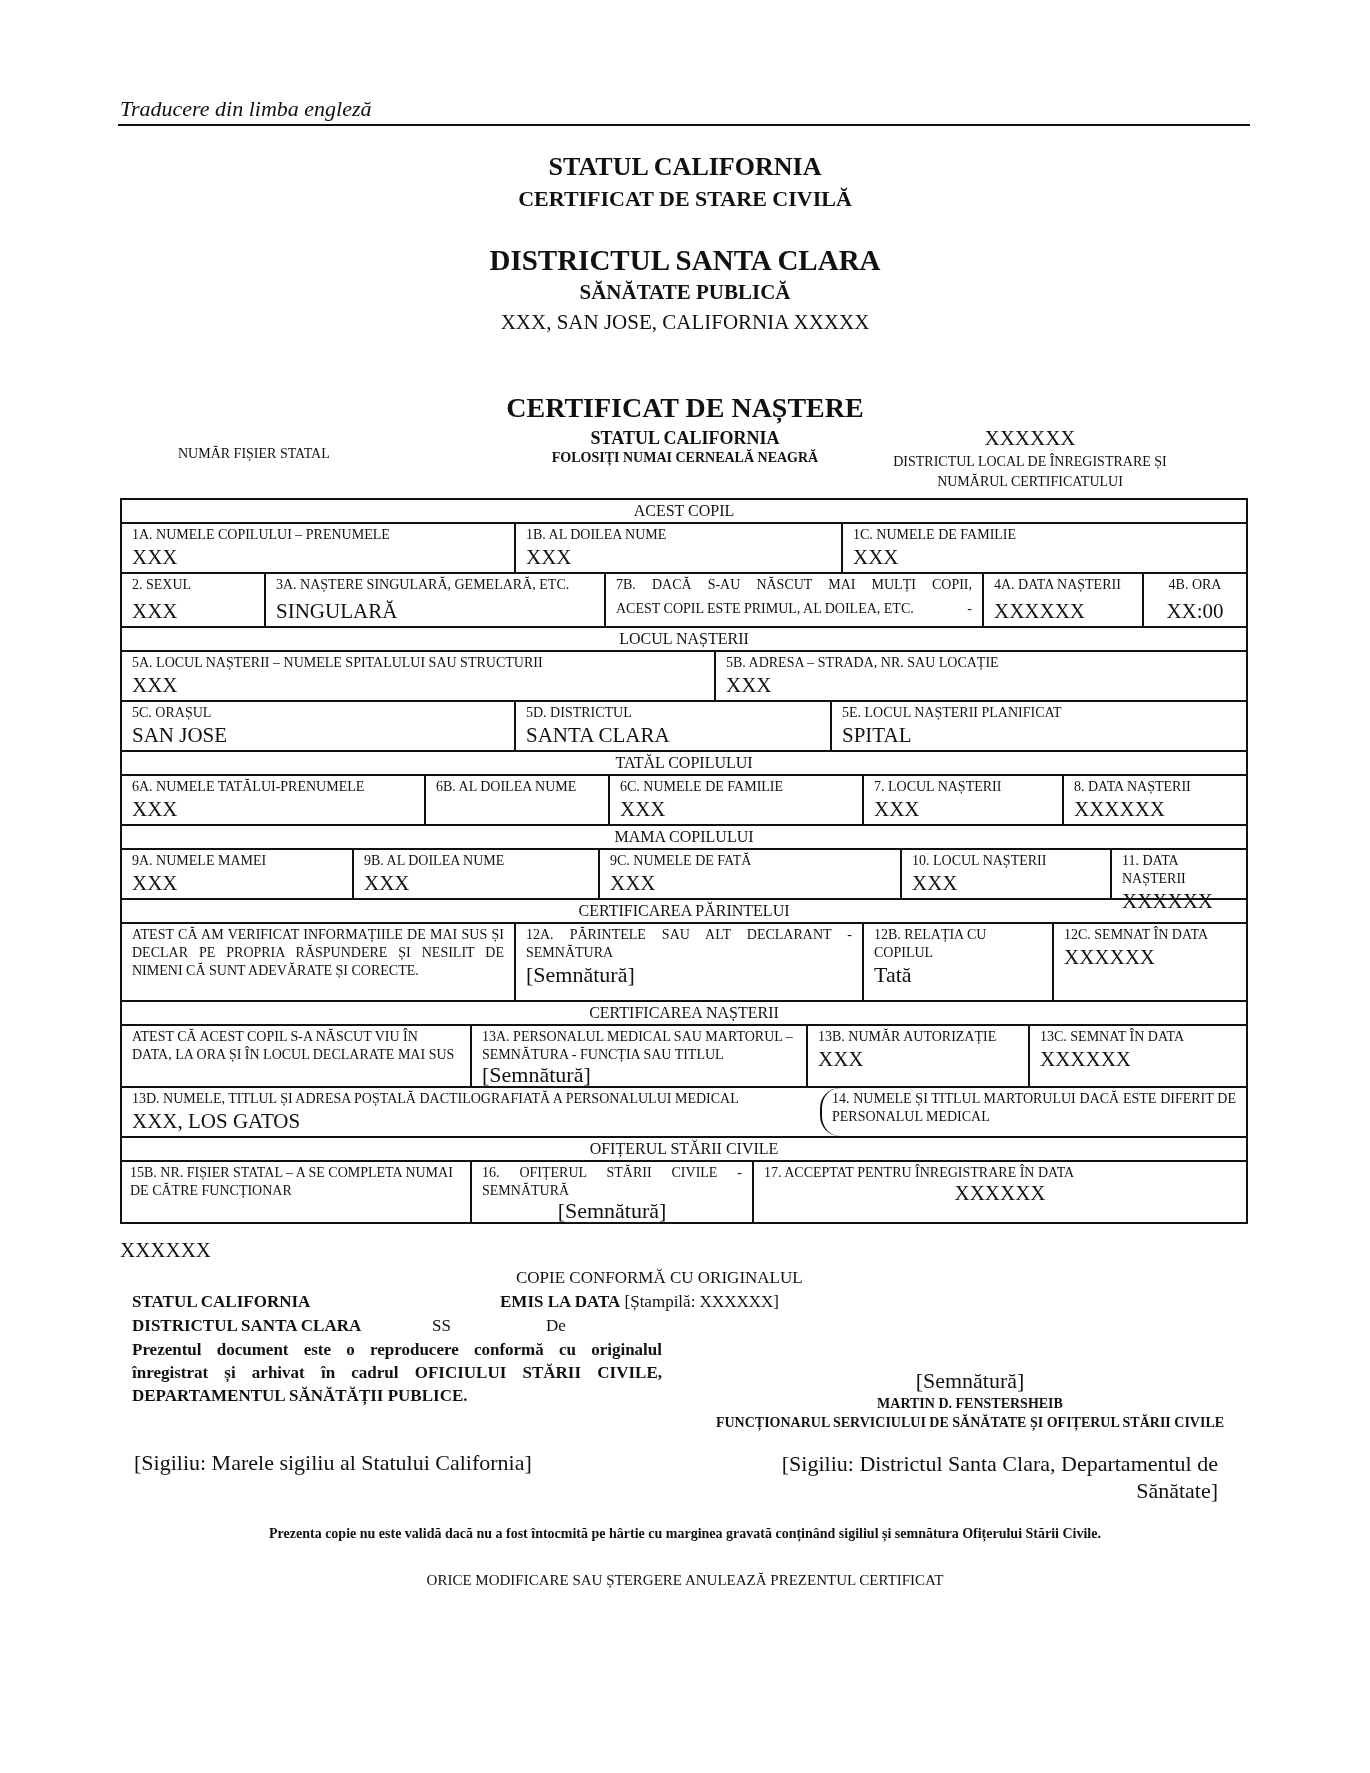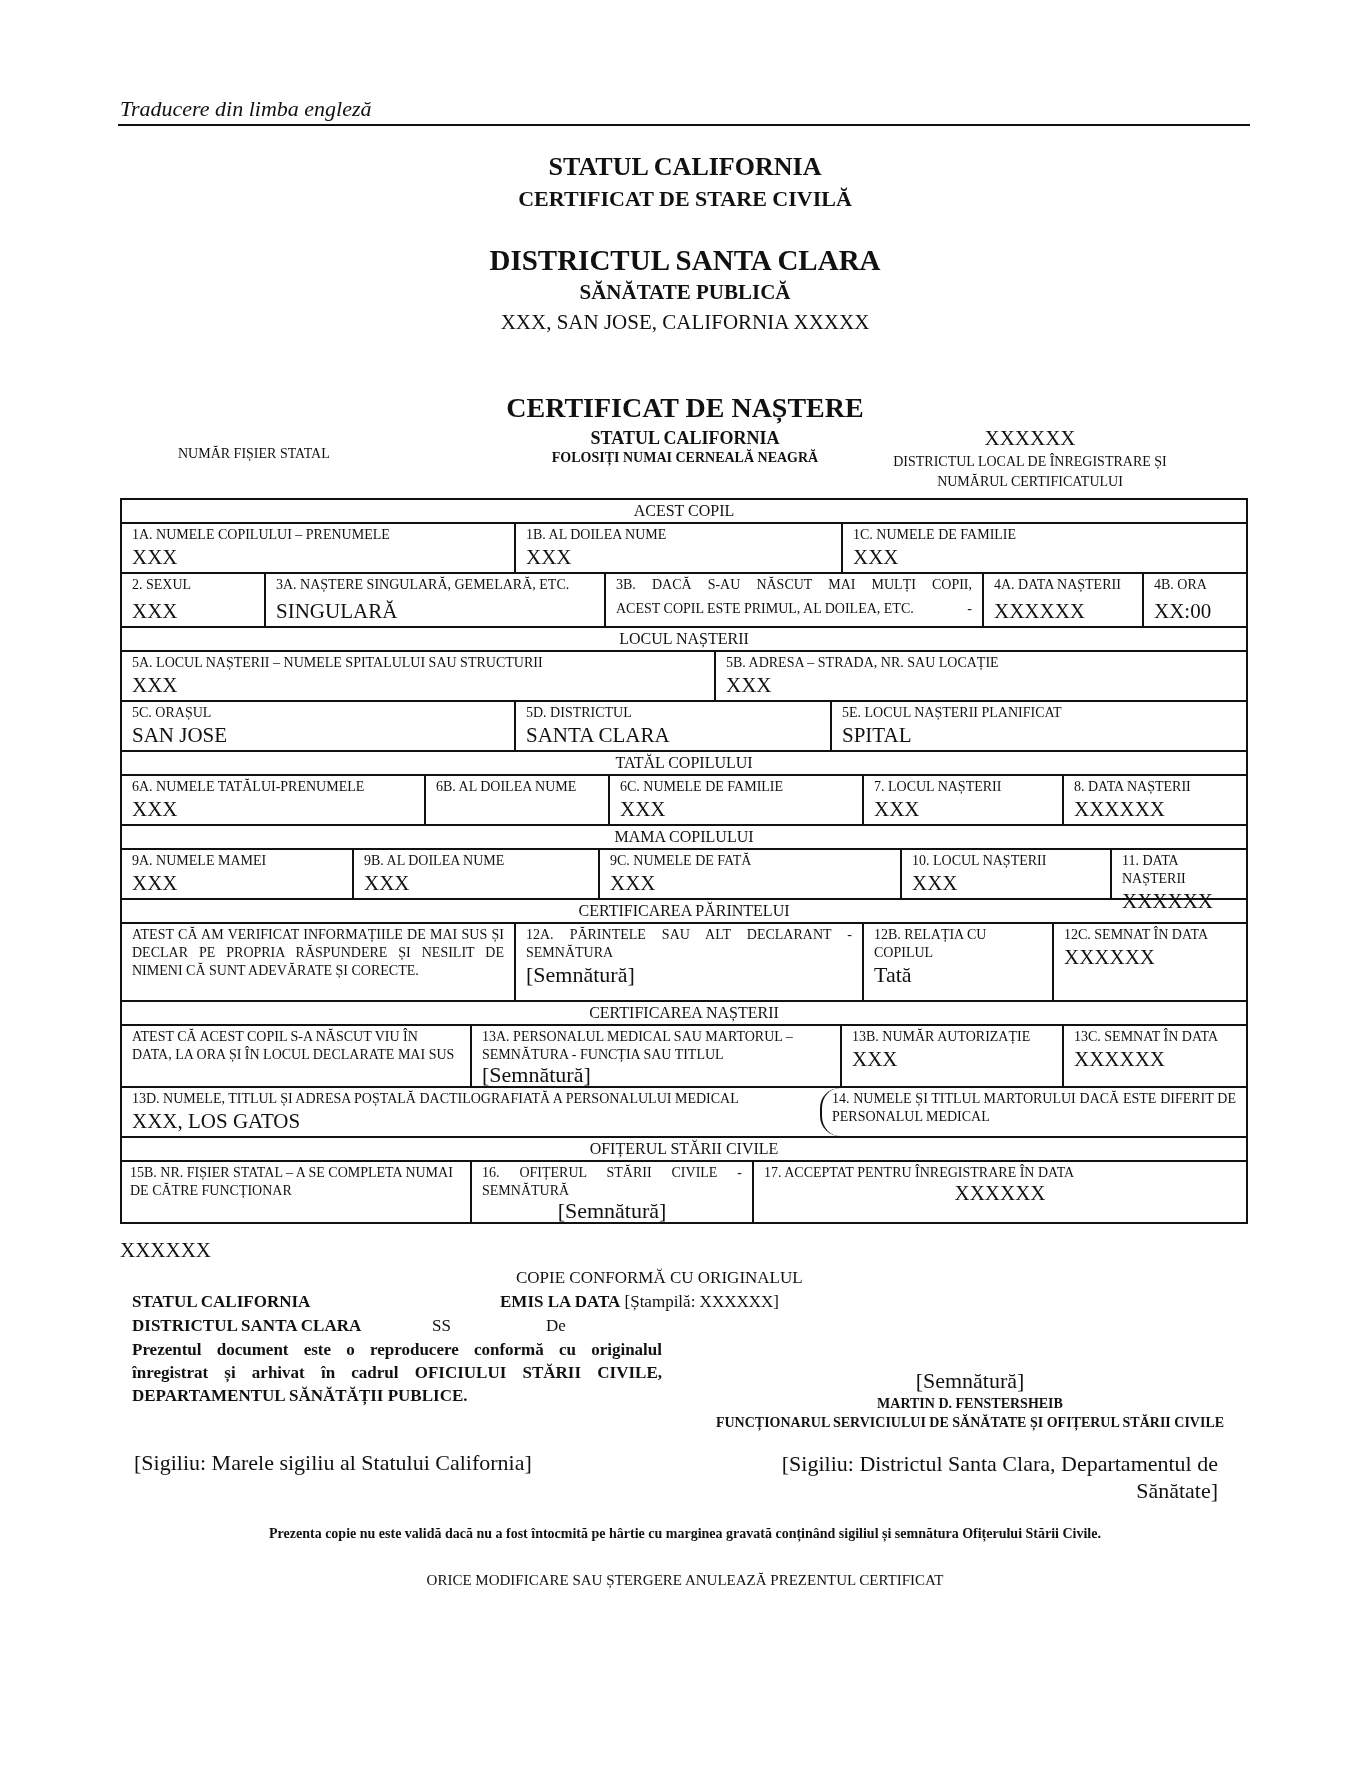--- a/index.html
+++ b/index.html
@@ -71,31 +71,31 @@
   <div class="row h52">
     <div class="cell" style="width:142px;">
       <div class="lbl">2. SEXUL</div>
       <div class="val" style="margin-top:4px;">XXX</div>
     </div>
     <div class="cell" style="width:340px;">
       <div class="lbl">3A. NAȘTERE SINGULARĂ, GEMELARĂ, ETC.</div>
       <div class="val" style="margin-top:4px;">SINGULARĂ</div>
     </div>
     <div class="cell" style="width:378px;">
-      <div class="lbl" style="text-align:justify;text-align-last:justify;">3B. DACĂ S-AU NĂSCUT MAI MULȚI COPII,</div>
+      <div class="lbl" style="text-align:justify;text-align-last:justify;">7B. DACĂ S-AU NĂSCUT MAI MULȚI COPII,</div>
       <div class="lbl" style="margin-top:6px;display:flex;justify-content:space-between;">
         <span>ACEST COPIL ESTE PRIMUL, AL DOILEA, ETC.</span>
         <span>-</span>
       </div>
     </div>
     <div class="cell" style="width:160px;">
       <div class="lbl">4A. DATA NAȘTERII</div>
       <div class="val" style="margin-top:4px;">XXXXXX</div>
     </div>
-    <div class="cell" style="flex:1;">
+    <div class="cell" style="flex:1;text-align:center;">
       <div class="lbl">4B. ORA</div>
       <div class="val" style="margin-top:4px;">XX:00</div>
     </div>
   </div>
 
   <div class="section">LOCUL NAȘTERII</div>
   <div class="row h48">
     <div class="cell" style="width:592px;">
       <div class="lbl">5A. LOCUL NAȘTERII – NUMELE SPITALULUI SAU STRUCTURII</div>
       <div class="val">XXX</div>
@@ -185,21 +185,21 @@
       <div class="lbl">12C. SEMNAT ÎN DATA</div>
       <div class="val">XXXXXX</div>
     </div>
   </div>
 
   <div class="section">CERTIFICAREA NAȘTERII</div>
   <div class="row h60">
     <div class="cell" style="width:348px;">
       <div class="lbl">ATEST CĂ ACEST COPIL S-A NĂSCUT VIU ÎN DATA, LA ORA ȘI ÎN LOCUL DECLARATE MAI SUS</div>
     </div>
-    <div class="cell" style="width:370px;">
+    <div class="cell" style="width:336px;">
       <div class="lbl">13A. PERSONALUL MEDICAL SAU MARTORUL – SEMNĂTURA - FUNCȚIA SAU TITLUL</div>
       <div class="val big" style="line-height:22px;">[Semnătură]</div>
     </div>
     <div class="cell" style="width:222px;">
       <div class="lbl">13B. NUMĂR AUTORIZAȚIE</div>
       <div class="val">XXX</div>
     </div>
     <div class="cell" style="flex:1;">
       <div class="lbl">13C. SEMNAT ÎN DATA</div>
       <div class="val">XXXXXX</div>

